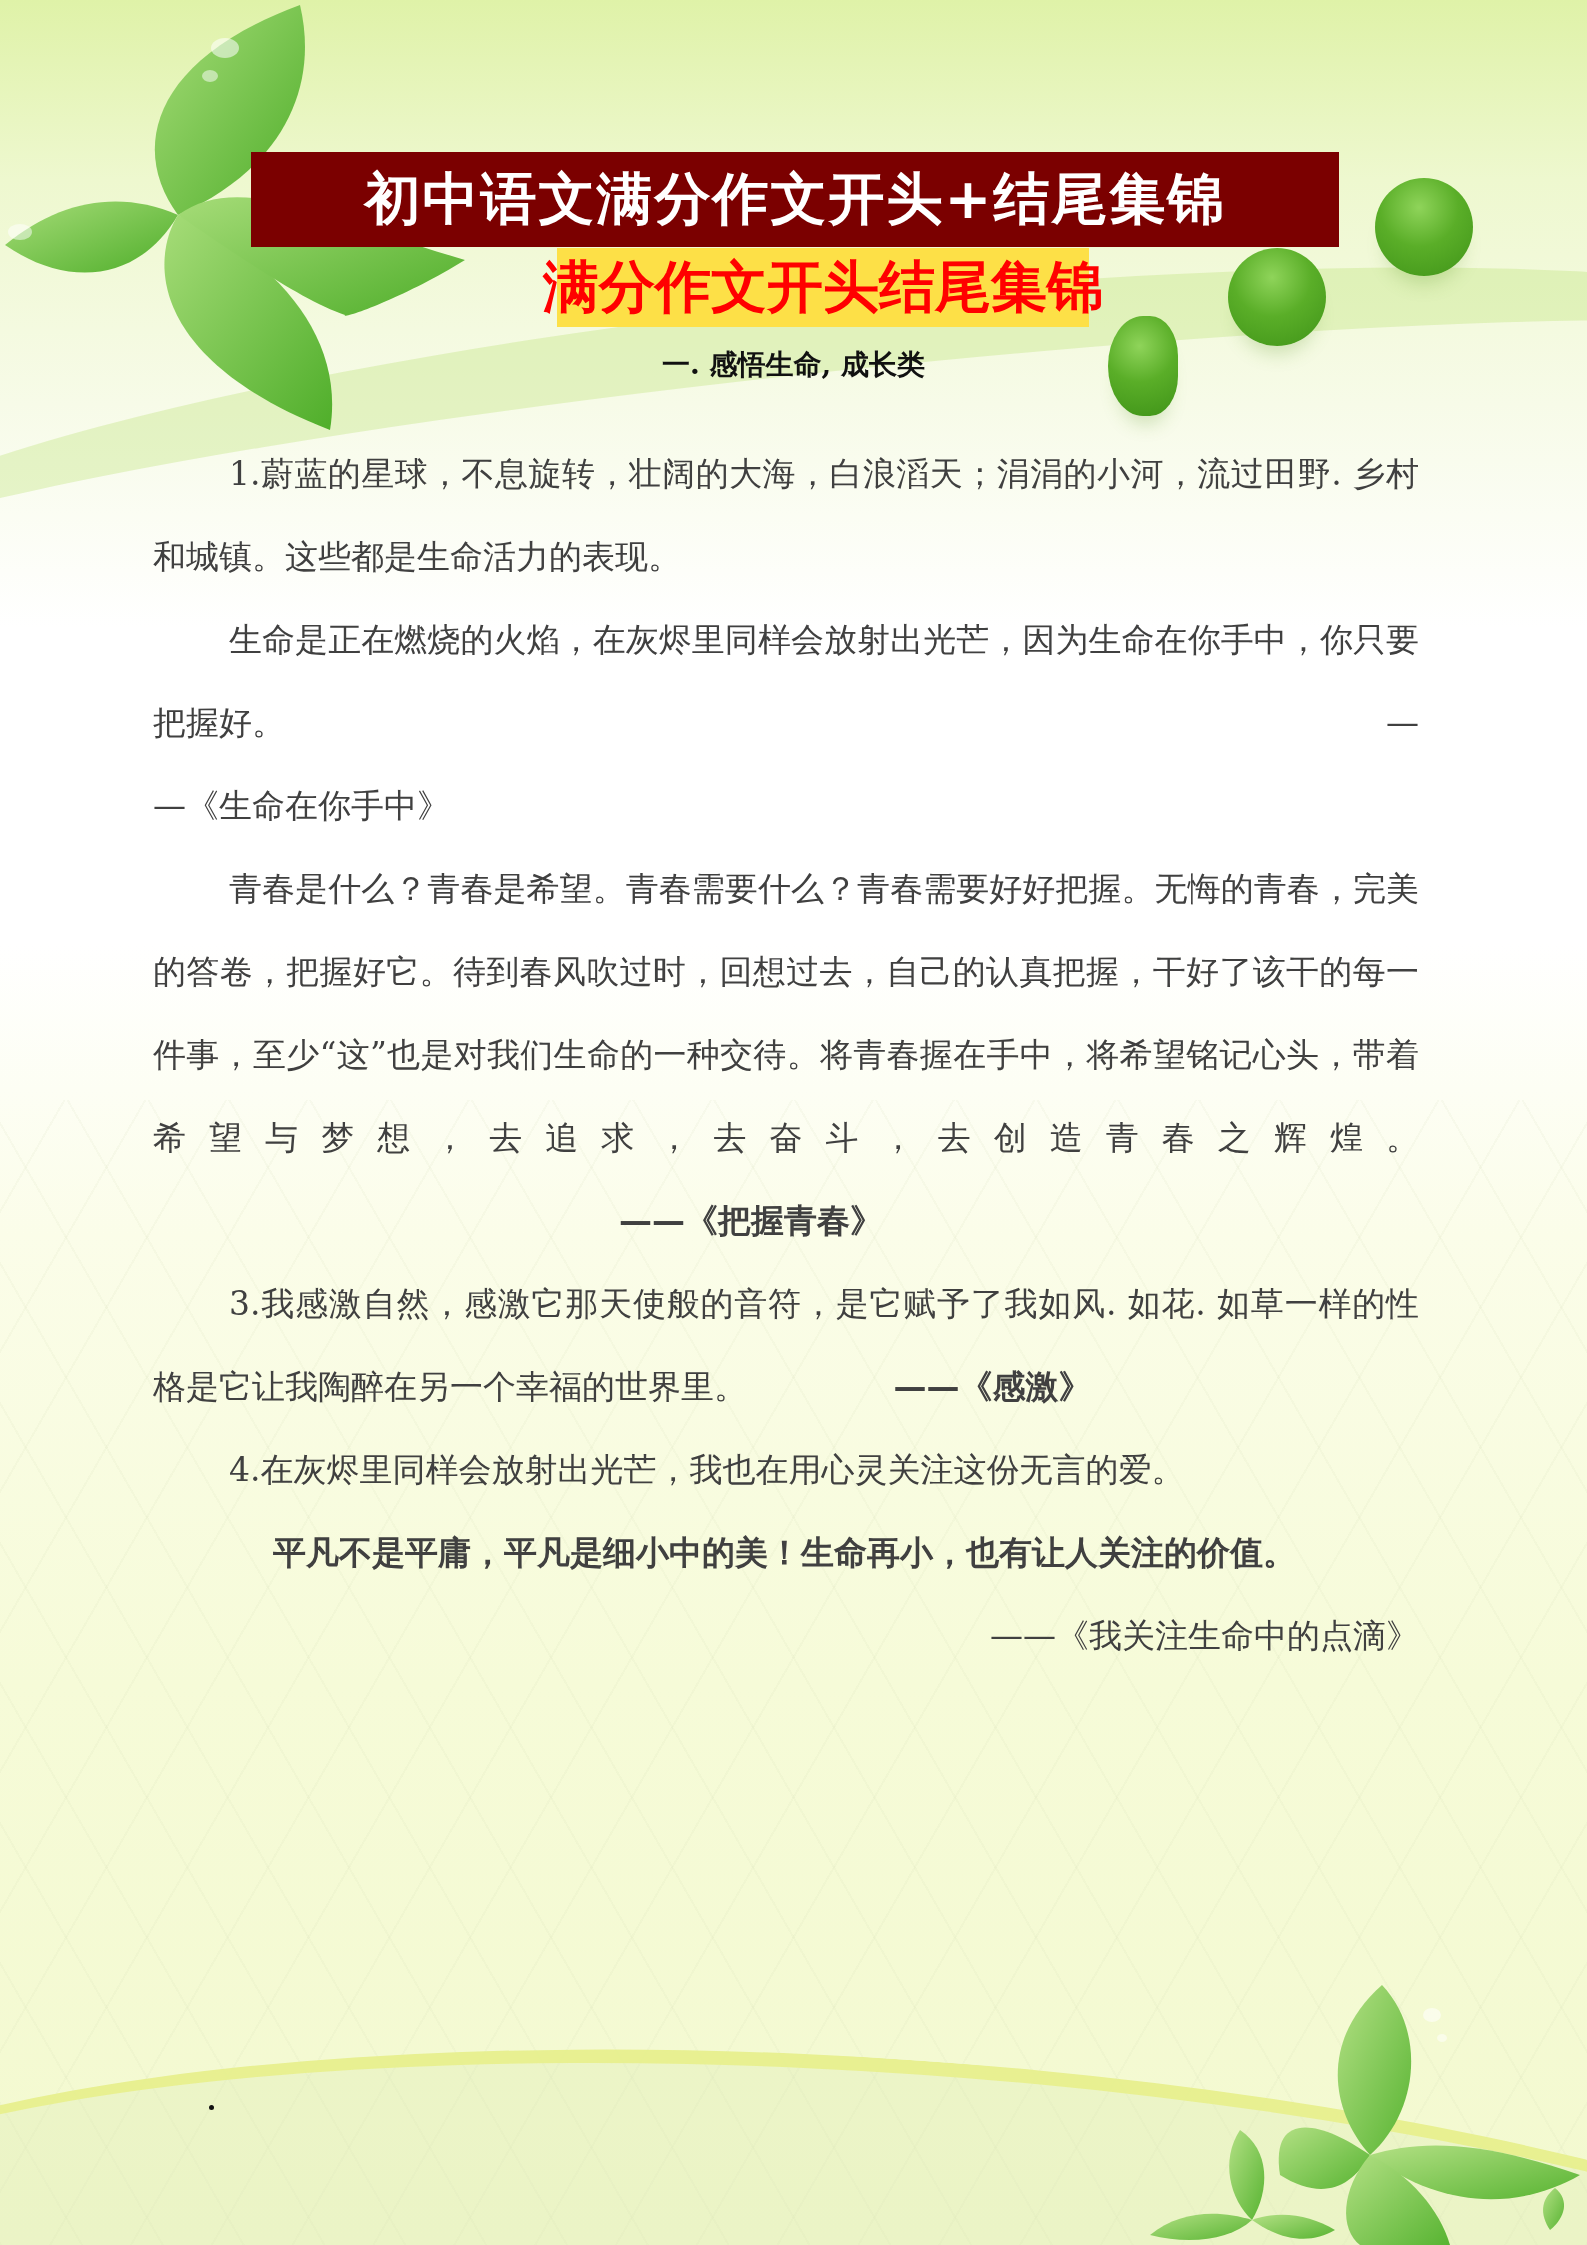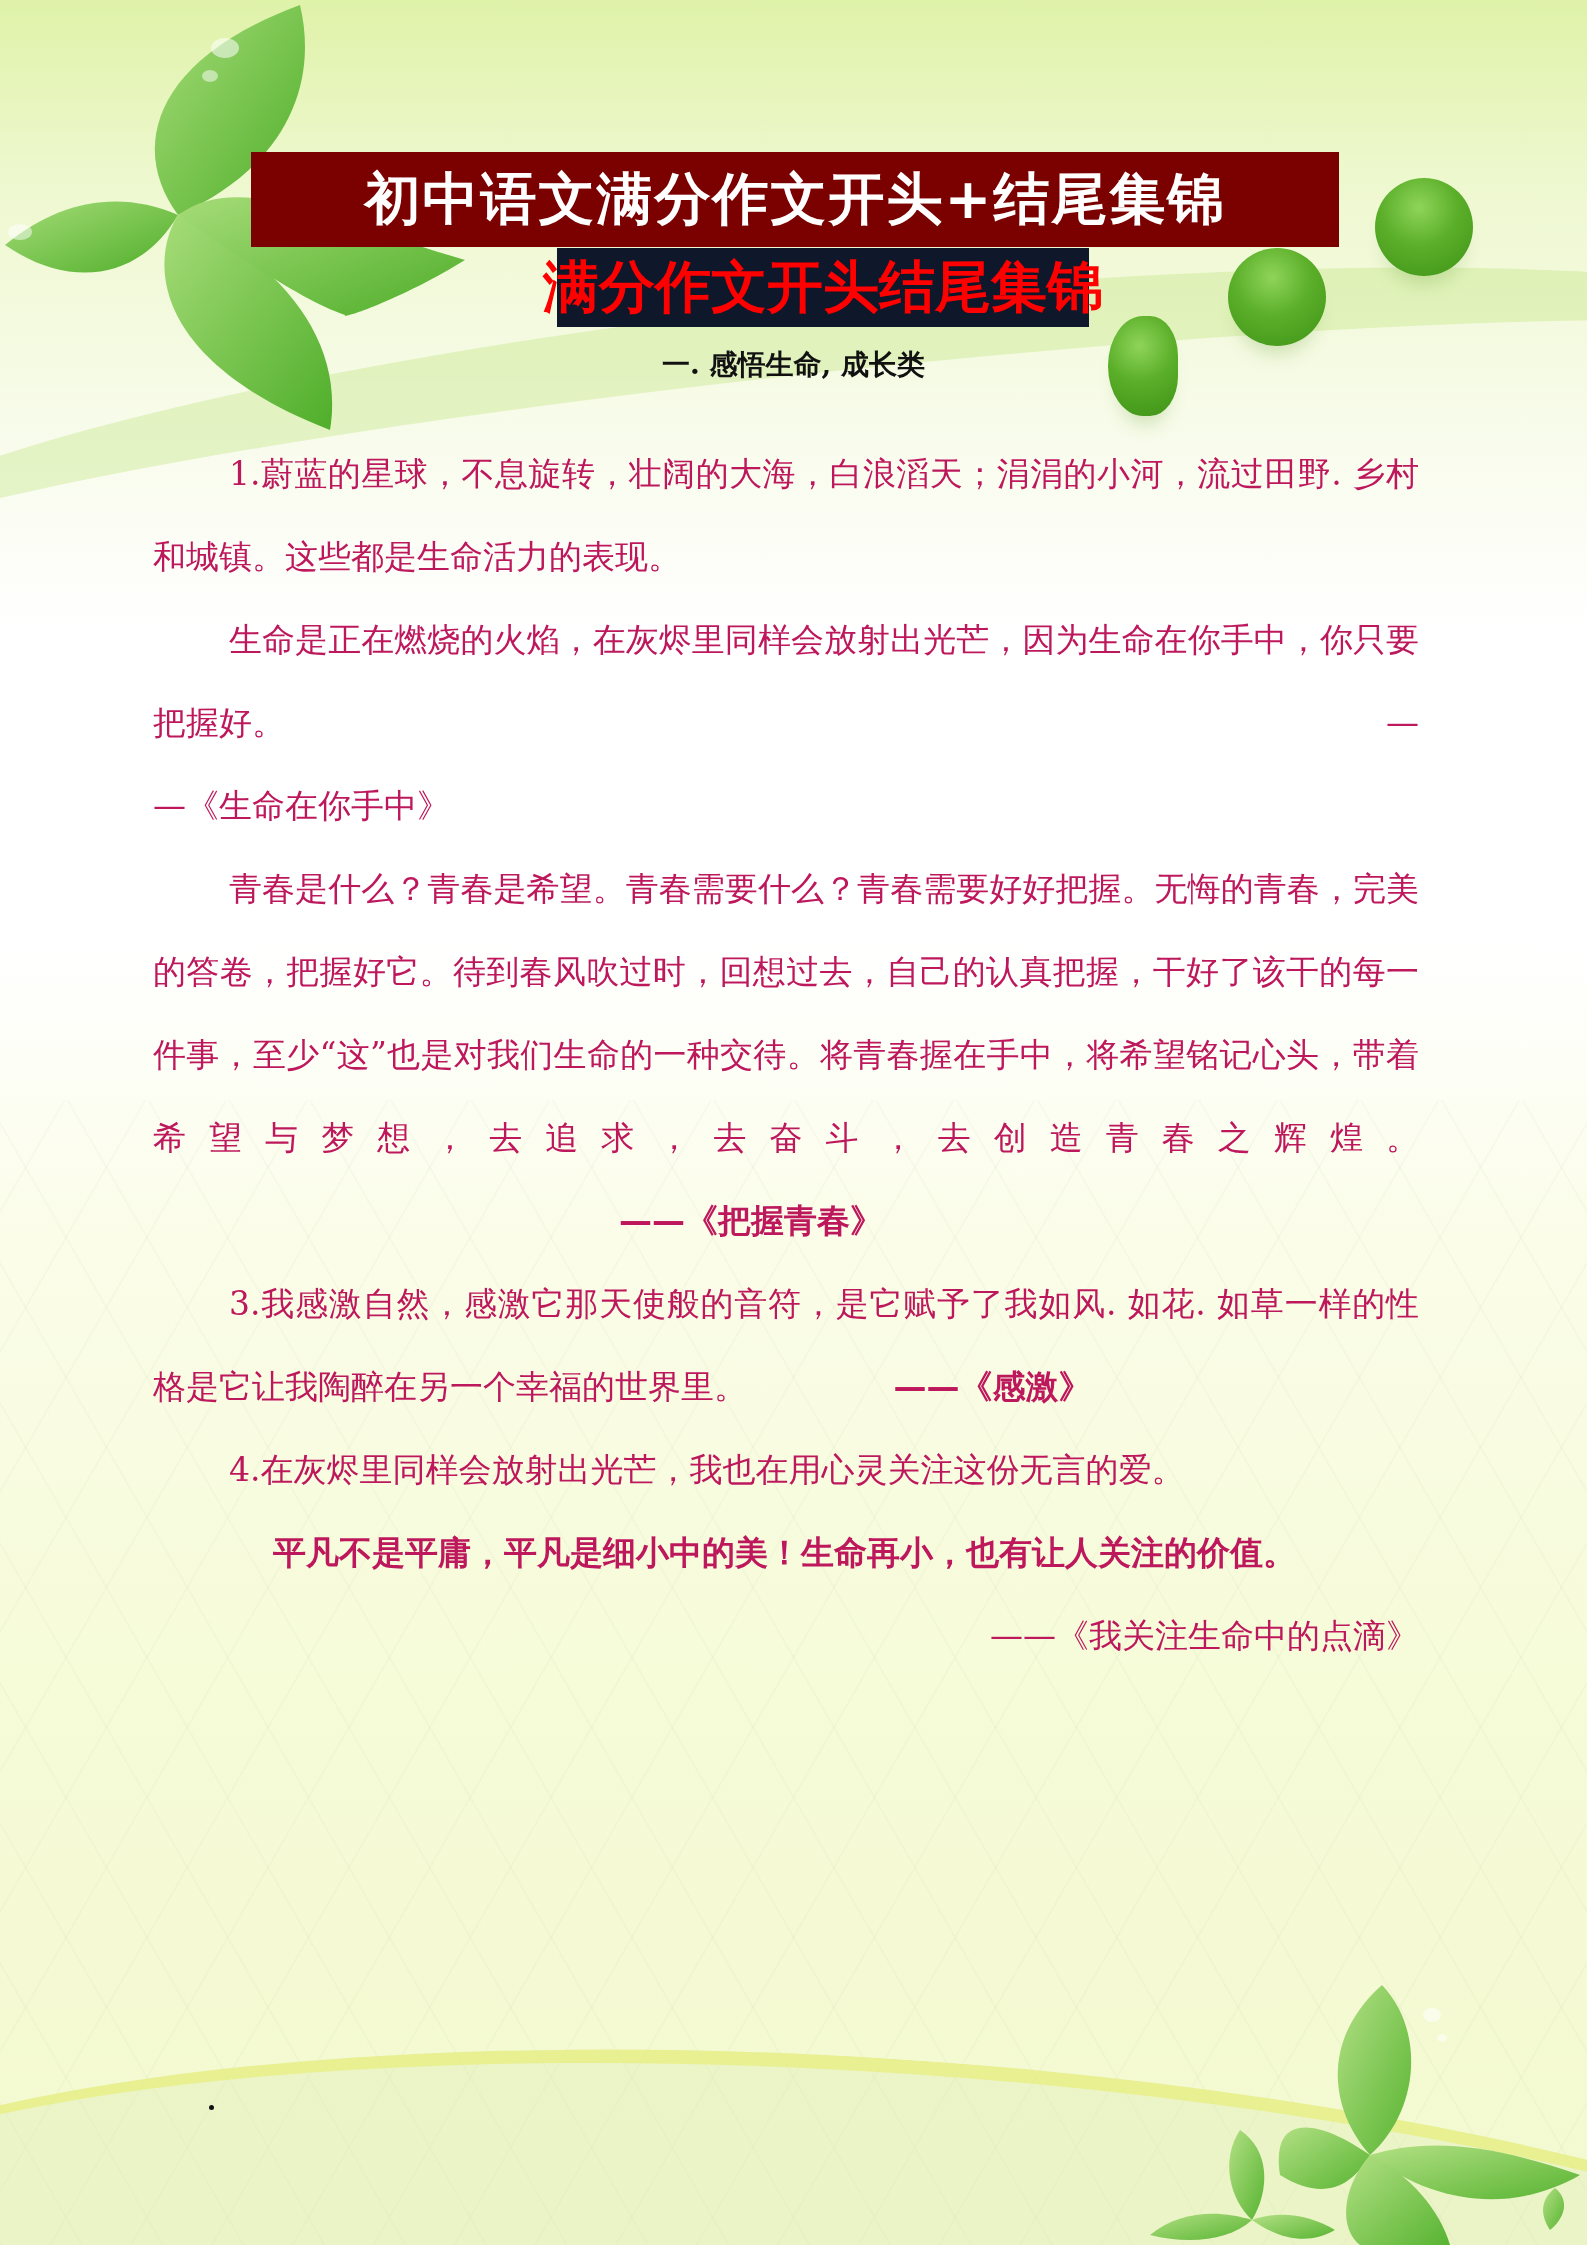--- a/index.html
+++ b/index.html
@@ -44,35 +44,35 @@
       position: absolute; left: 251px; top: 152px; width: 1088px; height: 95px;
       background: #7b0000;
       display: flex; align-items: center; justify-content: center;
     }
     .title-text {
       color: #ffffff; font-family: "DejaVu Sans", "Liberation Sans", sans-serif;
       font-weight: bold; font-size: 56px; letter-spacing: 2px; white-space: nowrap;
     }
     .subtitle-box {
       position: absolute; left: 557px; top: 248px; width: 532px; height: 79px;
-      background: #0f172a;
+      background: #fde047;
       display: flex; align-items: center; justify-content: center;
     }
     .subtitle-text {
       color: #ff0000; font-family: "DejaVu Sans", "Liberation Sans", sans-serif;
       font-weight: bold; font-size: 56px; white-space: nowrap;
     }
     .section-heading {
       position: absolute; left: 0; width: 1587px; top: 346px;
       text-align: center; font-size: 28px; font-weight: bold; color: #111;
     }
 
     .content {
       position: absolute; left: 153px; top: 432px; width: 1266px;
-      font-size: 33px; color: #be185d; line-height: 83px;
+      font-size: 33px; color: #404040; line-height: 83px;
     }
     .para { margin: 0; text-indent: 76px; text-align: justify; }
     .para.indent-2 { text-indent: 120px; font-weight: bold; }
     .attr-right { text-align: right; margin: 0; }
     .attr-left { margin: 0; }
     .inline-attr { display: inline-block; font-weight: bold; }
     .dot {
       position: absolute; left: 209px; top: 2105px; width: 5px; height: 5px;
       border-radius: 50%; background: #111;
     }

